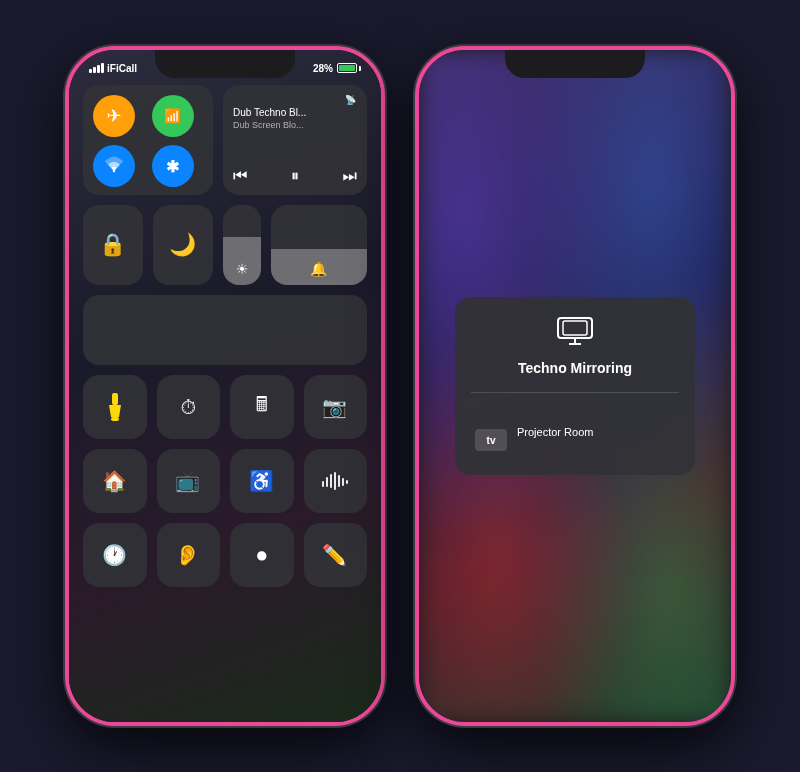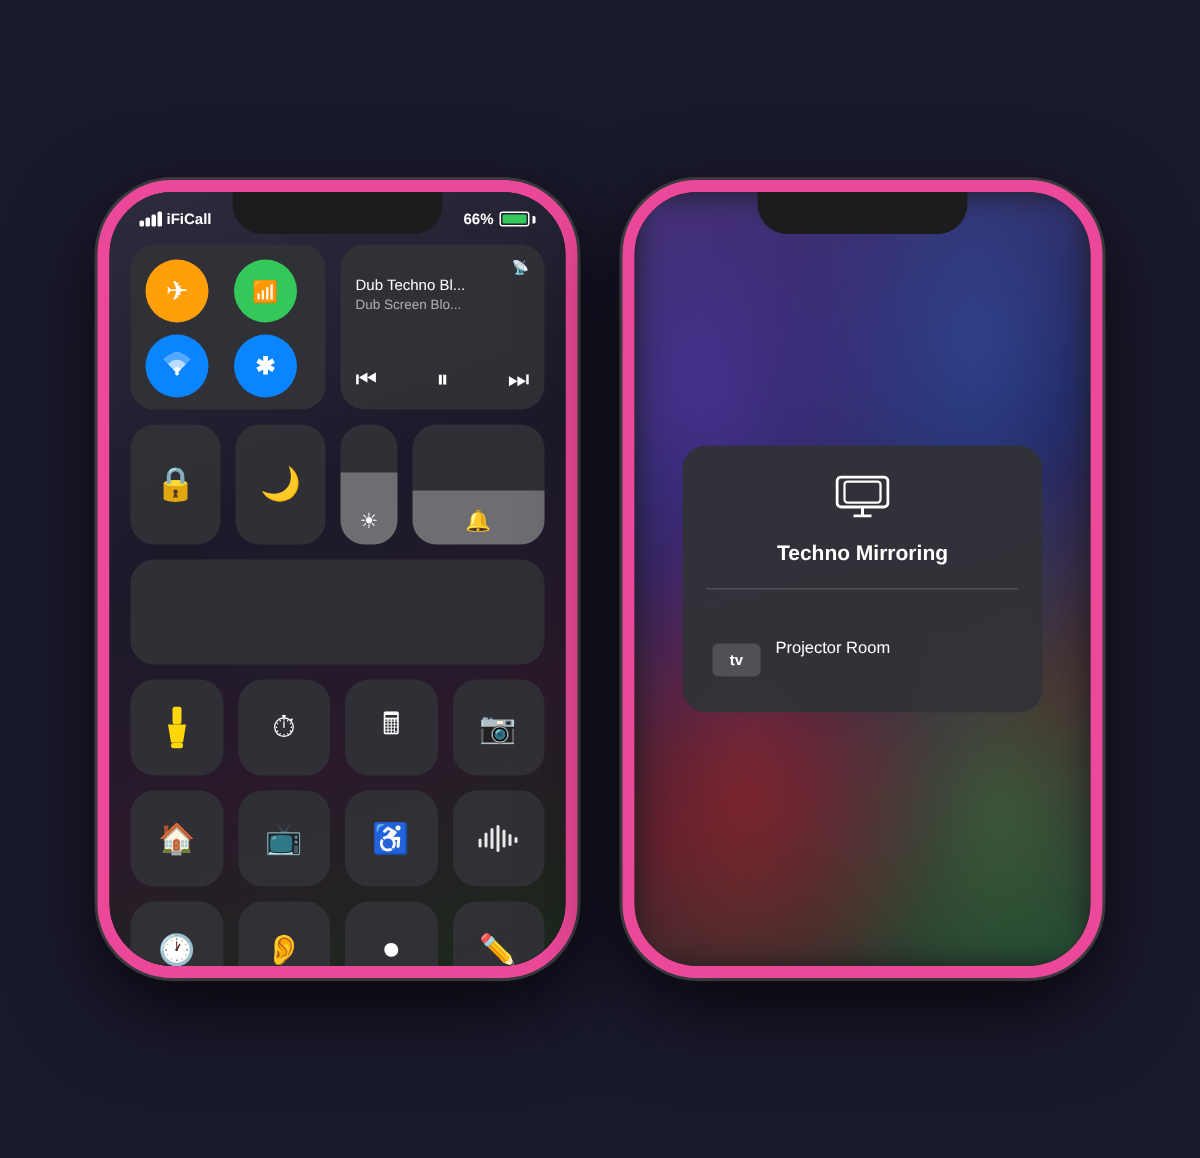--- a/index.html
+++ b/index.html
@@ -11,24 +11,24 @@
       align-items: center;
       justify-content: center;
       gap: 30px;
       font-family: -apple-system, BlinkMacSystemFont, 'SF Pro Display', sans-serif;
       overflow: hidden;
     }
 
     
     .phone {
       width: 320px;
-      height: 532px;
+      height: 680px;
       background: #1c1c1e;
       border-radius: 50px;
-      border: 8px solid #ec4899;
+      border: 4px solid #ec4899;
       position: relative;
       overflow: hidden;
       box-shadow: 0 0 0 2px #3a3a3e, 0 20px 60px rgba(0,0,0,0.8);
       padding-left: 20px;
     }
 
     
     .notch {
       position: absolute;
       top: 0;
@@ -437,21 +437,21 @@
           <div class="signal-bar" style="height:10px;"></div>
         </div>
         <span>iFiCall</span>
       </div>
       <div style="display:flex;gap:4px;align-items:center;">
         <span class="wifi-icon">▲</span>
         <span style="font-size:9px;background:rgba(255,255,255,0.3);padding:1px 3px;border-radius:3px;font-weight:700;">VPN</span>
         <span style="font-size:9px;">🧭 🎧</span>
       </div>
       <div class="status-right">
-        <span>66%</span>
+        <span>28%</span>
         <div class="battery">
           <div class="battery-body">
             <div class="battery-fill"></div>
           </div>
           <div class="battery-tip"></div>
         </div>
       </div>
     </div>
 
     <div class="control-center">

